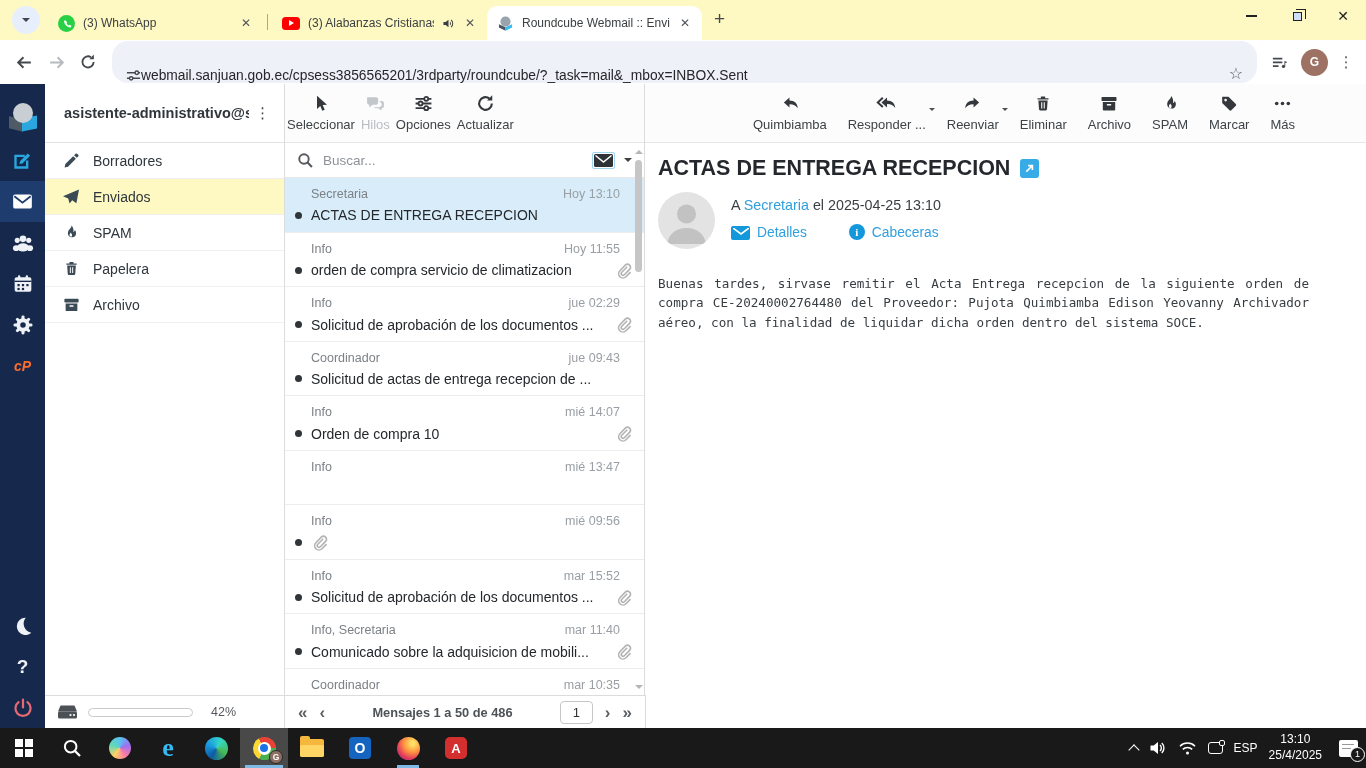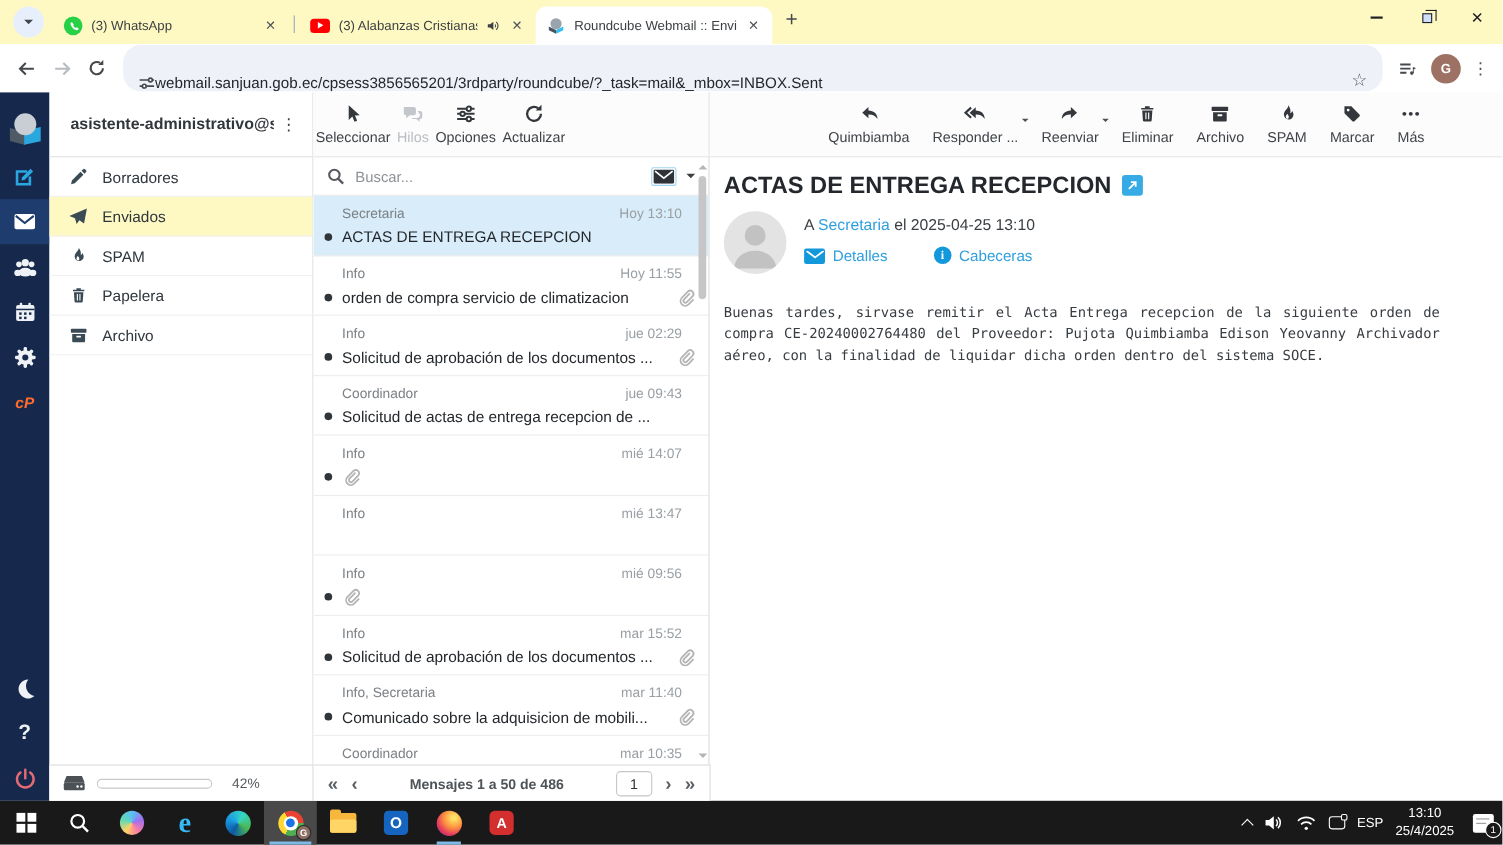--- a/index.html
+++ b/index.html
@@ -488,20 +488,21 @@
               <span class="msg-subj">Solicitud de actas de entrega recepcion de ...</span>
             </div>
         </div>
         <div class="msg-row">
           <div class="msg-top">
               <span class="msg-from">Info</span>
               <span class="msg-date">mié 14:07</span>
             </div>
           <div class="msg-line2">
               <span class="unread-dot"></span>
+              <span class="msg-subj">Orden de compra 10</span>
               <span class="clip">
                 <svg width="17" height="17" viewBox="0 0 18 18" fill="none" stroke="currentColor" stroke-width="1.7">
                   <path d="M12.9 5 7.2 10.8a1.9 1.9 0 0 0 2.7 2.7l5.7-5.9a3.2 3.2 0 0 0-4.5-4.5L5.2 9.2a4.5 4.5 0 0 0 6.4 6.4l4.8-4.9"></path>
                 </svg>
               </span>
             </div>
         </div>
         <div class="msg-row">
           <div class="msg-top">
               <span class="msg-from">Info</span>

